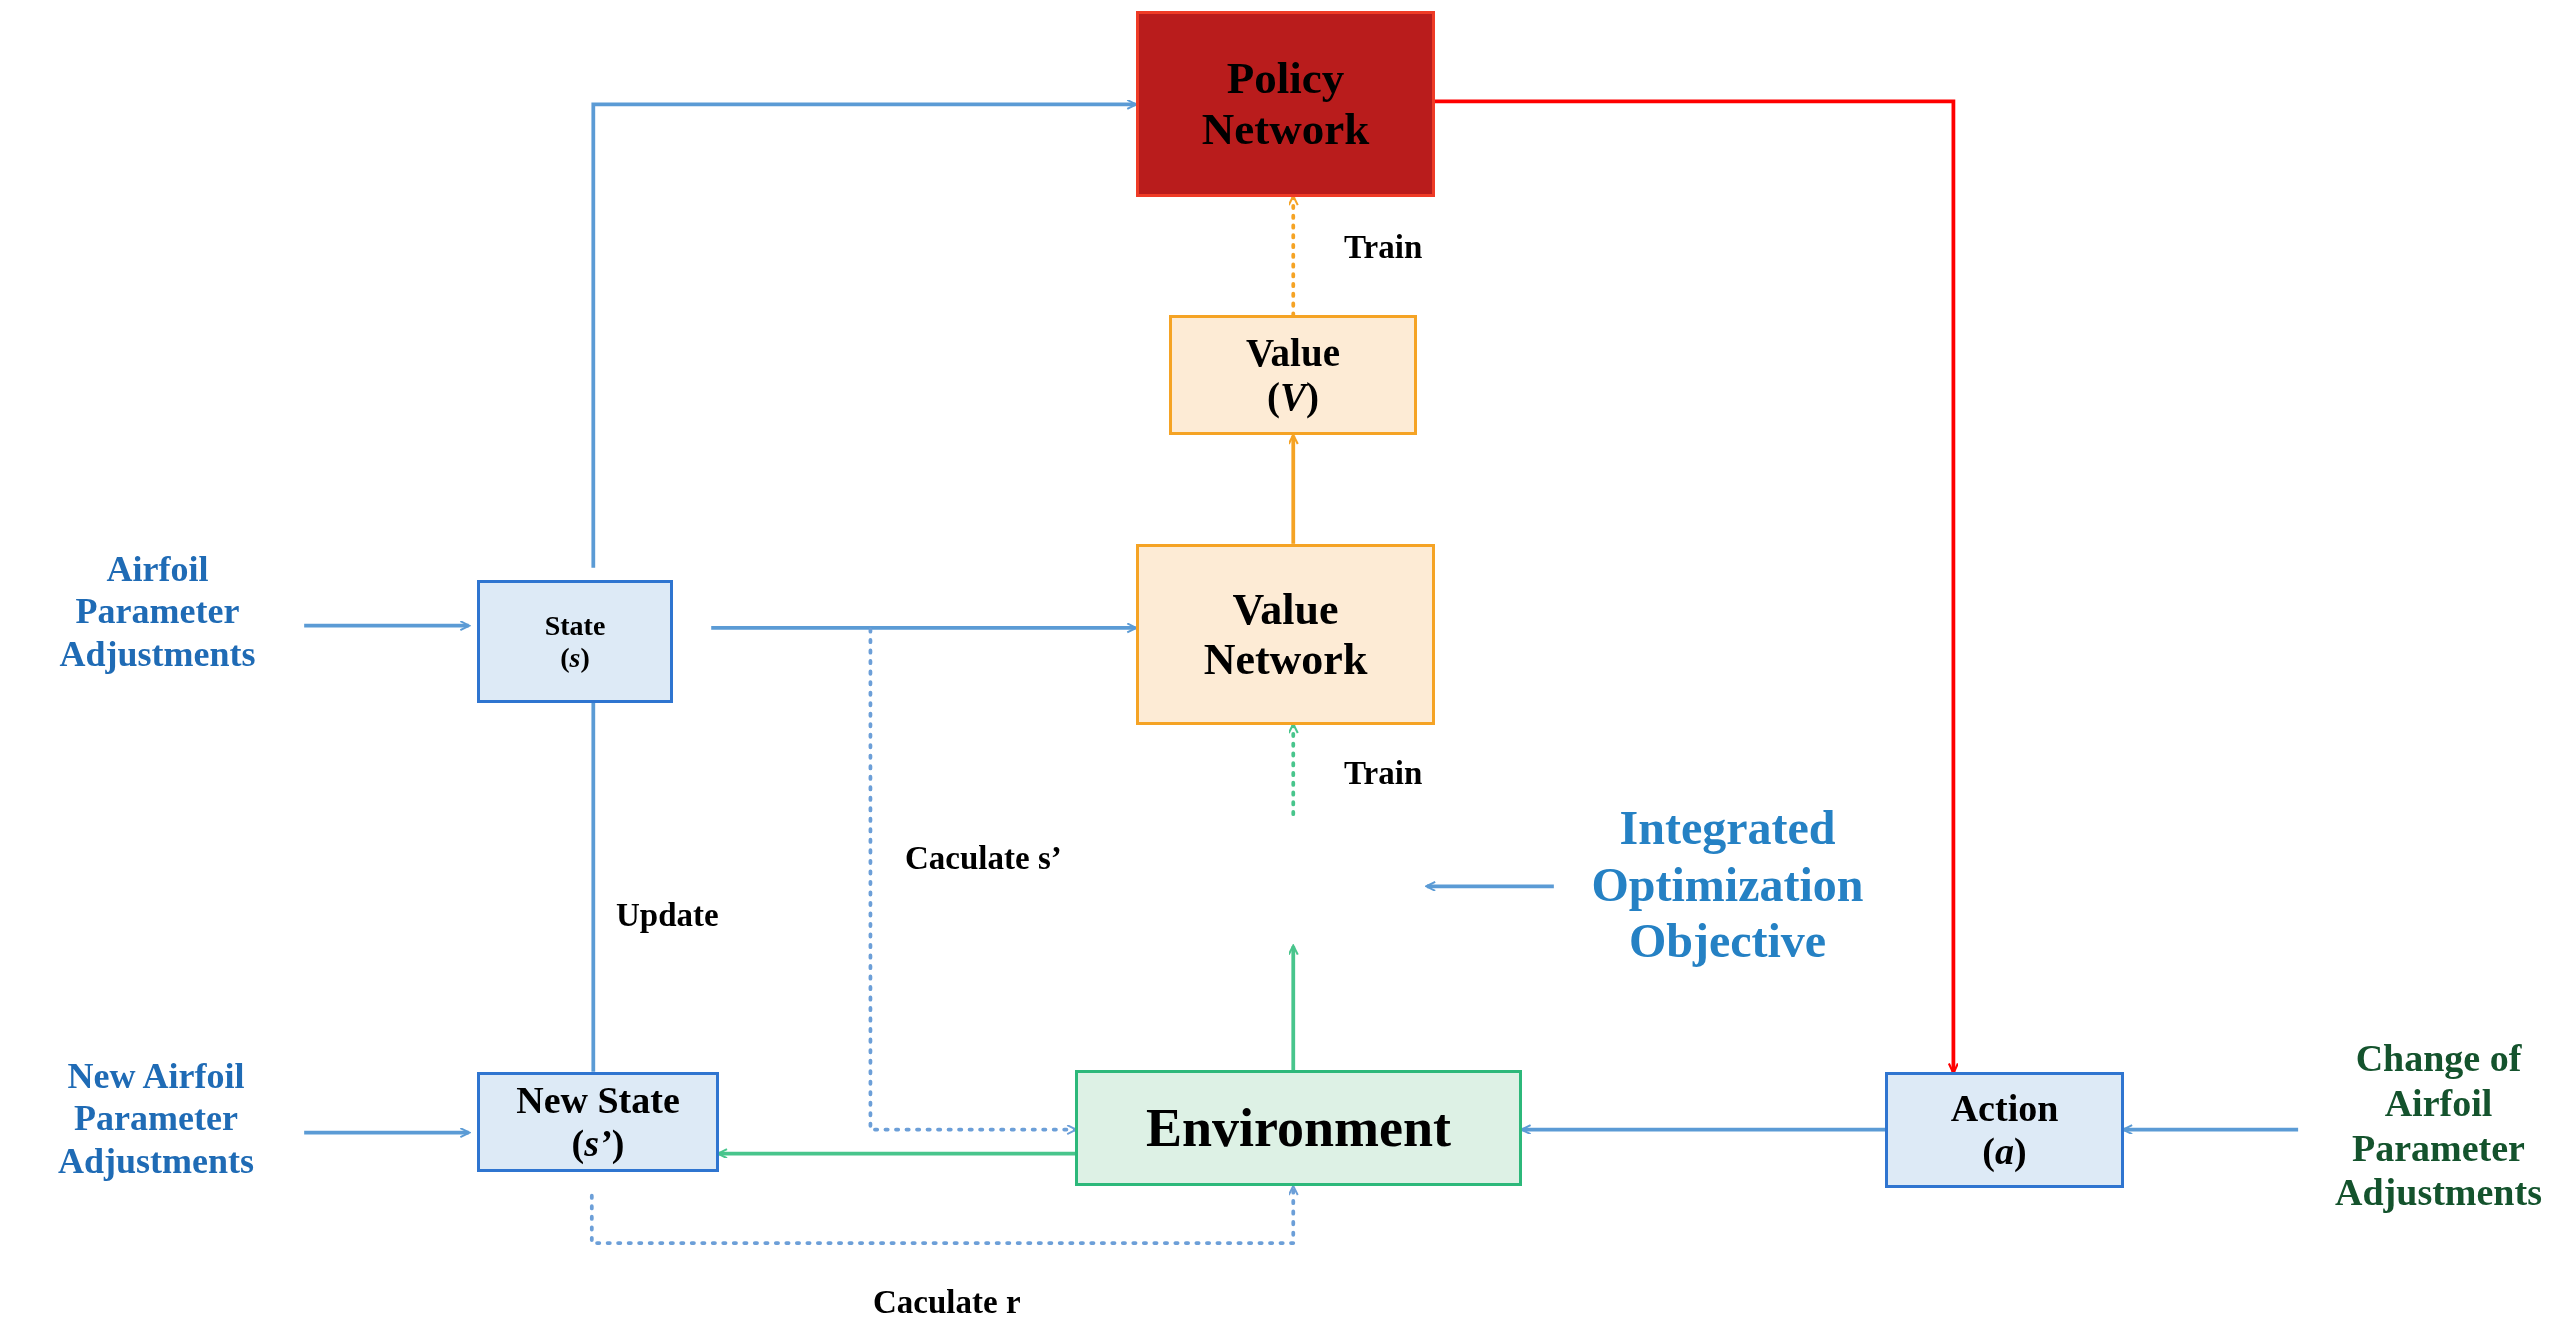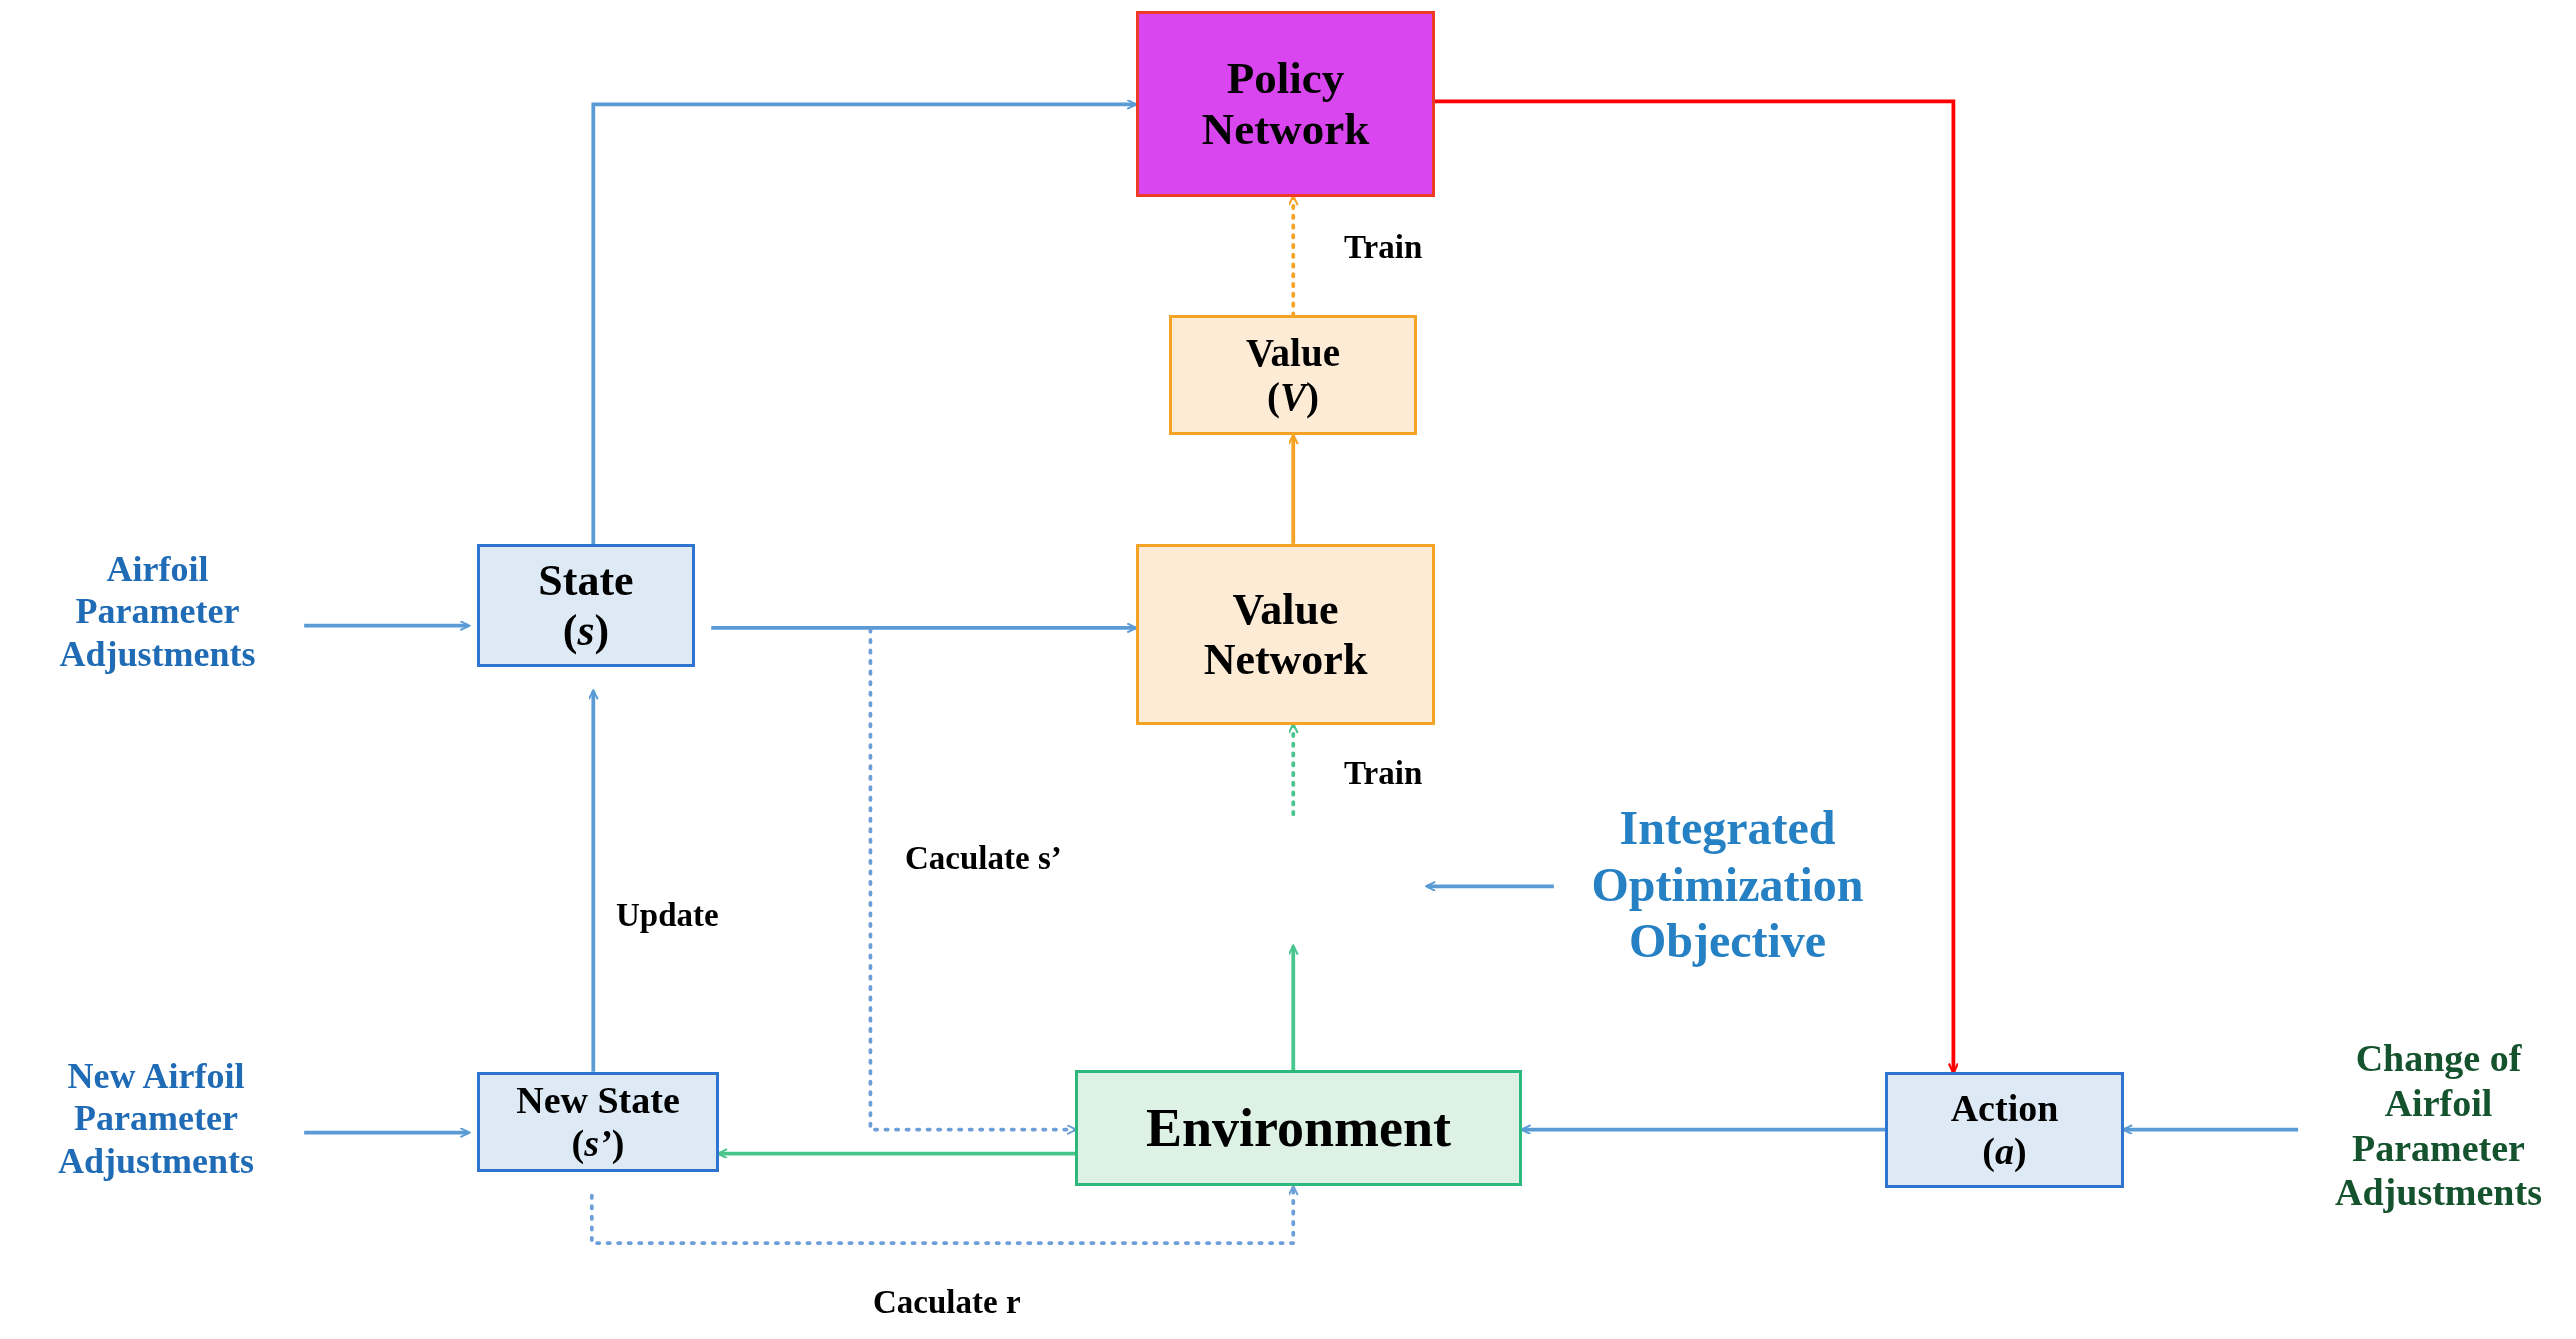--- a/index.html
+++ b/index.html
@@ -31,21 +31,21 @@
     justify-content: center;
     text-align: center;
     font-weight: bold;
     color: #000000;
     line-height: 1.12;
   }
   .node .ln { display: block; white-space: nowrap; }
   .node .ital { font-style: italic; }
 
   .n-blue   { background: #ddeaf6; border: 3.8px solid #2f75d0; }
-  .n-red    { background: #d946ef; border: 3.8px solid #ef3b26; }
+  .n-red    { background: #b91c1c; border: 3.8px solid #ef3b26; }
   .n-orange { background: #fdebd5; border: 3.8px solid #f5a324; text-align: right; }
   .n-green  { background: #ddf1e5; border: 3.8px solid #2cb87a; }
 
   .label {
     position: absolute;
     font-weight: bold;
     color: #000000;
     white-space: nowrap;
     line-height: 1.15;
   }
@@ -124,21 +124,21 @@
     <span class="ln">Value</span>
     <span class="ln"><span>(</span><span class="ital">V</span><span>)</span></span>
   </div>
 
   <div class="node n-orange" style="left:1136px; top:544px; width:299px; height:181px; font-size:44px;">
     <span class="ln">Value</span>
     <span class="ln">Network</span>
   </div>
 
 
-  <div class="node n-blue" style="left:477px; top:544px; width:218px; height:123px; font-size:44px;">
+  <div class="node n-blue" style="left:477px; top:580px; width:196px; height:123px; font-size:28px;">
     <span class="ln">State</span>
     <span class="ln"><span>(</span><span class="ital">s</span><span>)</span></span>
   </div>
 
   <div class="node n-blue" style="left:477px; top:1072px; width:242px; height:100px; font-size:38px;">
     <span class="ln">New State</span>
     <span class="ln"><span>(</span><span class="ital">s’</span><span>)</span></span>
   </div>
 
   <div class="node n-green" style="left:1075px; top:1070px; width:447px; height:116px; font-size:54px;">

